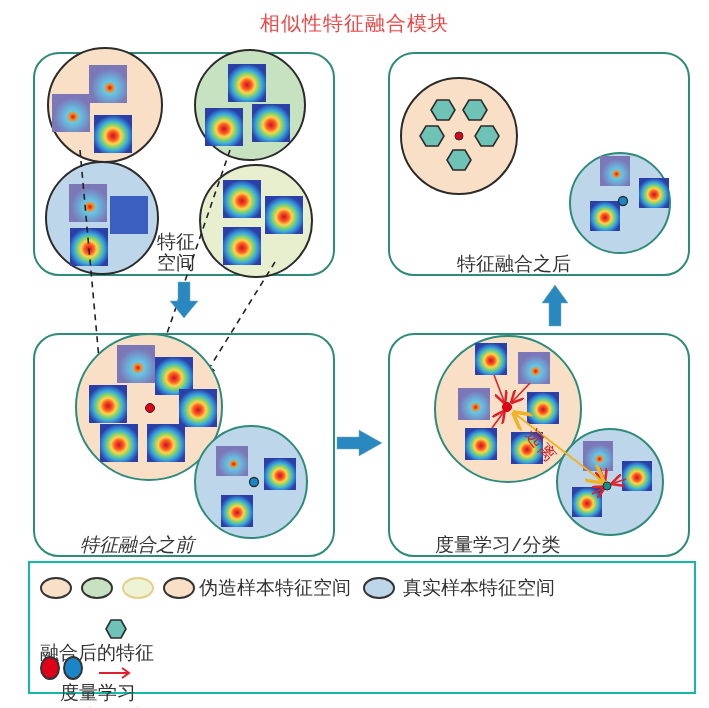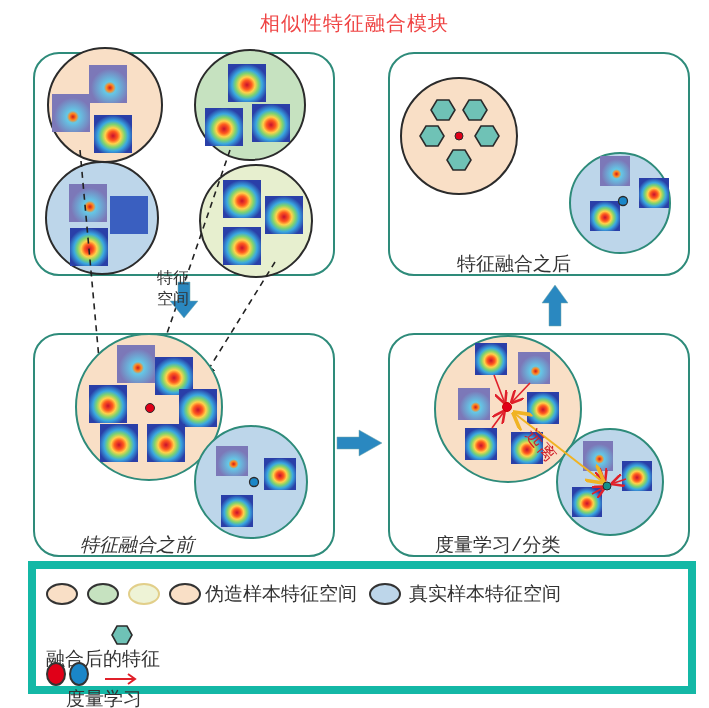--- a/index.html
+++ b/index.html
@@ -3,21 +3,21 @@
 <meta charset="utf-8">
 <style>
   html, body { margin:0; padding:0; background:#ffffff; }
   body { width:709px; height:708px; position:relative; overflow:hidden;
          font-family:"DejaVu Sans", sans-serif; color:#333; }
   .title { position:absolute; left:0; width:709px; top:10px; text-align:center;
            font-family:"DejaVu Serif", serif; font-size:20px; color:#ef4444; letter-spacing:1px; }
   .panel { position:absolute; border:2.5px solid #2e8b7a; border-radius:26px; background:#fff; box-sizing:border-box; }
   .panel-label { position:absolute; font-family:"DejaVu Serif", serif; font-size:19px; color:#333; white-space:nowrap; }
   svg.overlay { position:absolute; left:0; top:0; width:709px; height:708px; pointer-events:none; }
-  .legend { position:absolute; left:28px; top:561px; width:668px; height:133px; border:8px solid #14b8a6; box-sizing:border-box; background:#fff; }
+  .legend { position:absolute; left:28px; top:561px; width:668px; height:133px; border:2px solid #14b8a6; box-sizing:border-box; background:#fff; }
   .lrow { position:absolute; left:10px; display:flex; align-items:center; font-family:"DejaVu Serif", serif; font-size:19px; color:#333; white-space:nowrap; }
   .lsw { display:inline-block; box-sizing:border-box; border:2px solid #333; }
 </style>
 </head>
 <body>
 
 <div class="title">相似性特征融合模块</div>
 
 <div class="panel" style="left:33px;top:52px;width:302px;height:224px;"></div>
 <div class="panel" style="left:388px;top:52px;width:302px;height:224px;"></div>
@@ -149,21 +149,21 @@
     <line x1="600" y1="468" x2="604" y2="479" marker-end="url(#arrRed)"></line>
     <line x1="626" y1="479" x2="614" y2="483" marker-end="url(#arrRed)"></line>
     <line x1="592" y1="494" x2="603" y2="488" marker-end="url(#arrRed)"></line>
   </g>
 
   <line x1="514" y1="413" x2="603" y2="482" stroke="#f0b323" stroke-width="2" marker-end="url(#arrYel)" marker-start="url(#arrYelS)"></line>
   <circle cx="507" cy="407" r="4.5" fill="#e00018" stroke="#c00" stroke-width="1"></circle>
   <circle cx="607" cy="486" r="4" fill="#15918a" stroke="#2b2b2b" stroke-width="1"></circle>
 </svg>
 
-<div class="panel-label" style="left:157px;top:231px;width:44px;font-size:16px;line-height:21px;white-space:normal;background:transparent;margin-top:36px;">特征空间</div>
+<div class="panel-label" style="left:157px;top:231px;width:44px;font-size:19px;line-height:21px;white-space:normal;background:transparent;">特征空间</div>
 <div class="panel-label" style="left:457px;top:251px;">特征融合之后</div>
 <div class="panel-label" style="left:80px;top:532px;font-style:italic;">特征融合之前</div>
 <div class="panel-label" style="left:435px;top:532px;font-family:Liberation Mono, monospace;">度量学习/分类</div>
 <div class="panel-label" style="left:538px;top:424px;font-size:17px;color:#d0202a;transform:rotate(50deg);transform-origin:left top;letter-spacing:2px;">远离</div>
 
 <div class="legend">
   <div class="lrow" style="top:12px;">
     <span class="lsw" style="width:32px;height:22px;border-radius:50%;background:#f9dfc6;margin-right:9px;"></span>
     <span class="lsw" style="width:32px;height:22px;border-radius:50%;background:#c6e2c0;margin-right:9px;"></span>
     <span class="lsw" style="width:32px;height:22px;border-radius:50%;background:#eef3d6;border-color:#e2cf8a;margin-right:9px;"></span>

